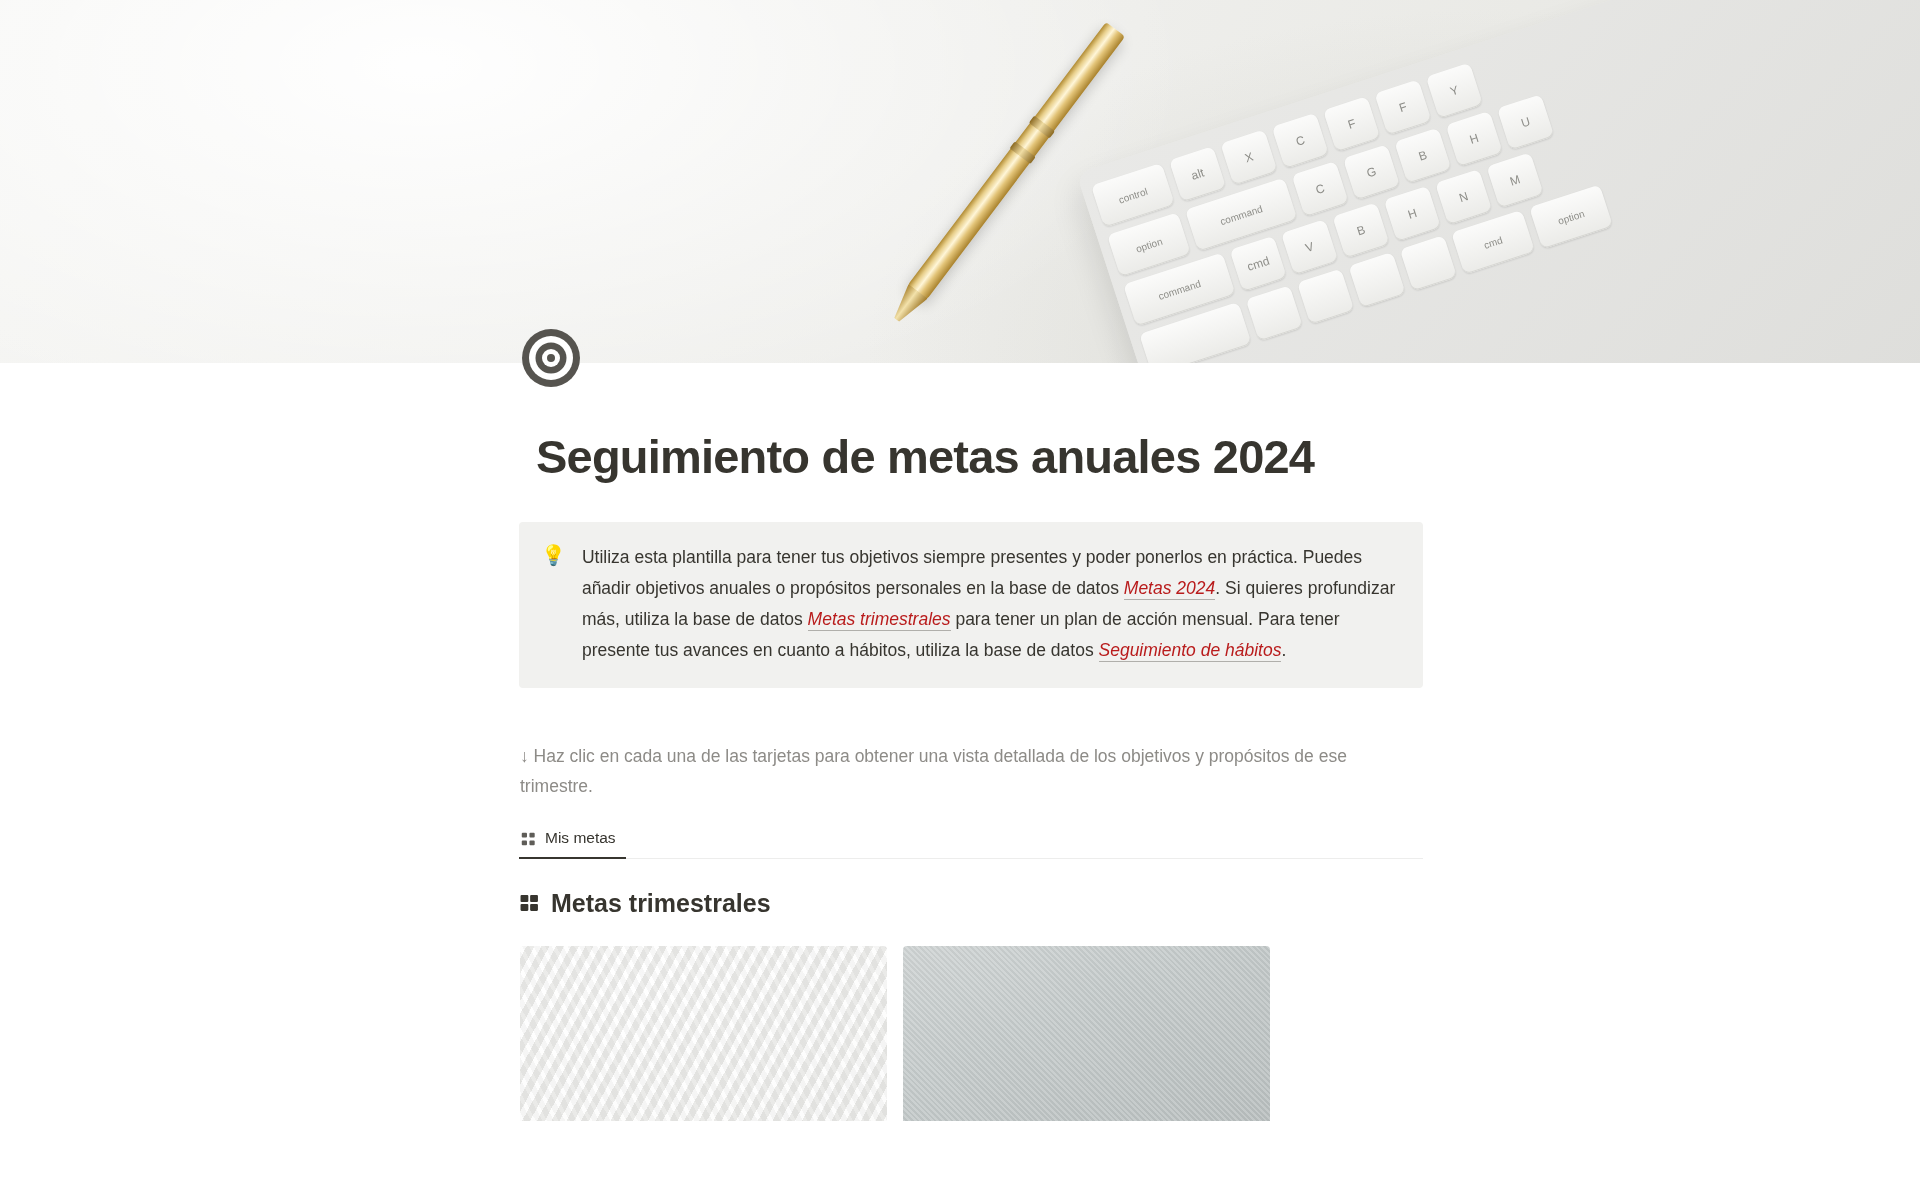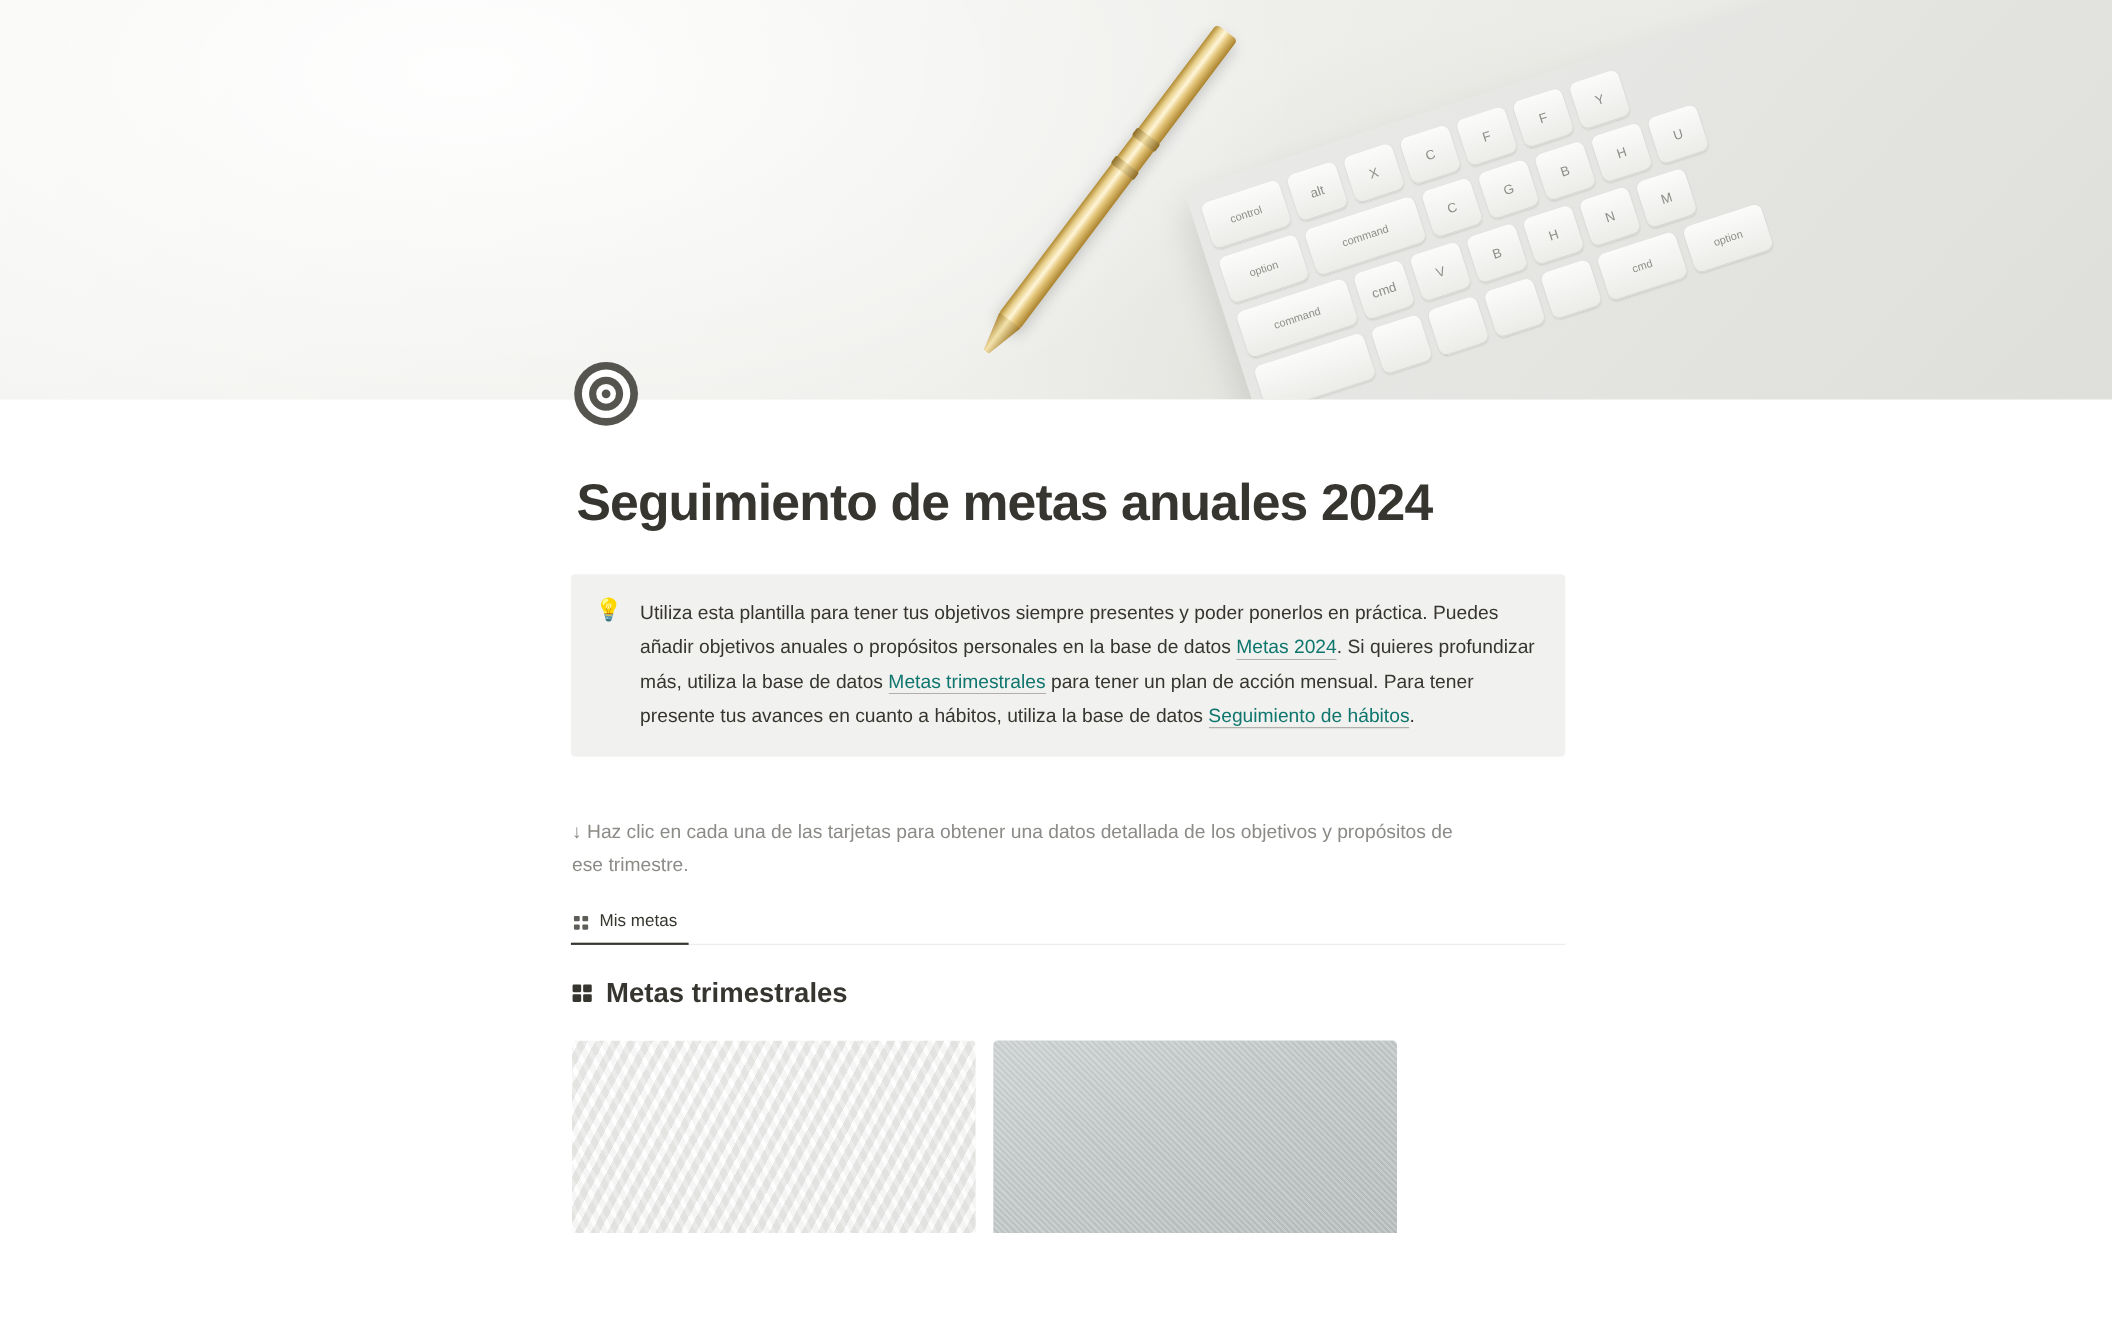--- a/index.html
+++ b/index.html
@@ -124,21 +124,21 @@
     margin-top: -36px;
     position: relative;
   }
   .target-ico { display:block; }
 
   h1.title {
     font-size: 47px;
     line-height: 1.18;
     font-weight: bold;
     letter-spacing: -0.8px;
-    margin: 30px 0 0 4px;
+    margin: 30px 0 0 16px;
     color: #37352f;
     max-width: 800px;
   }
 
   .callout {
     margin-top: 38px;
     background: #f1f1ef;
     border-radius: 4px;
     padding: 20px 22px 22px 22px;
     display: flex;
@@ -146,24 +146,25 @@
     width: 904px;
     margin-left: -1px;
   }
   .callout-emoji { font-size: 20px; line-height: 26px; }
   .callout-text {
     font-size: 17.5px;
     line-height: 31px;
     color: #37352f;
   }
   .callout-text a {
-    color: #0f766e;
+    color: #b91c1c;
     text-decoration: none;
     border-bottom: 1px solid rgba(55,53,47,0.35);
     padding-bottom: 1px;
+    font-style: italic;
   }
 
   .hint {
     margin-top: 53px;
     font-size: 17.5px;
     line-height: 30px;
     color: #8d8b87;
     max-width: 830px;
   }
 
@@ -302,21 +303,21 @@
 
     <h1 class="title">Seguimiento de metas anuales 2024</h1>
 
     <div class="callout">
       <div class="callout-emoji">💡</div>
       <div class="callout-text">
         <span>Utiliza esta plantilla para tener tus objetivos siempre presentes y poder ponerlos en práctica. Puedes añadir objetivos anuales o propósitos personales en la base de datos </span><a href="#">Metas 2024</a><span>. Si quieres profundizar más, utiliza la base de datos </span><a href="#">Metas trimestrales</a><span> para tener un plan de acción mensual. Para tener presente tus avances en cuanto a hábitos, utiliza la base de datos </span><a href="#">Seguimiento de hábitos</a><span>.</span>
       </div>
     </div>
 
-    <p class="hint">↓ Haz clic en cada una de las tarjetas para obtener una datos detallada de los objetivos y propósitos de ese trimestre.</p>
+    <p class="hint">↓ Haz clic en cada una de las tarjetas para obtener una vista detallada de los objetivos y propósitos de ese trimestre.</p>
 
     <div class="tabs">
       <div class="tab">
         <svg class="grid-ico" width="15" height="15" viewBox="0 0 16 16">
           <rect x="0.8" y="0.8" width="5.6" height="5" rx="1" fill="#5f5d58"></rect>
           <rect x="9.0" y="0.8" width="5.6" height="5" rx="1" fill="#5f5d58"></rect>
           <rect x="0.8" y="9.0" width="5.6" height="5" rx="1" fill="#5f5d58"></rect>
           <rect x="9.0" y="9.0" width="5.6" height="5" rx="1" fill="#5f5d58"></rect>
         </svg>
         <span>Mis metas</span>

